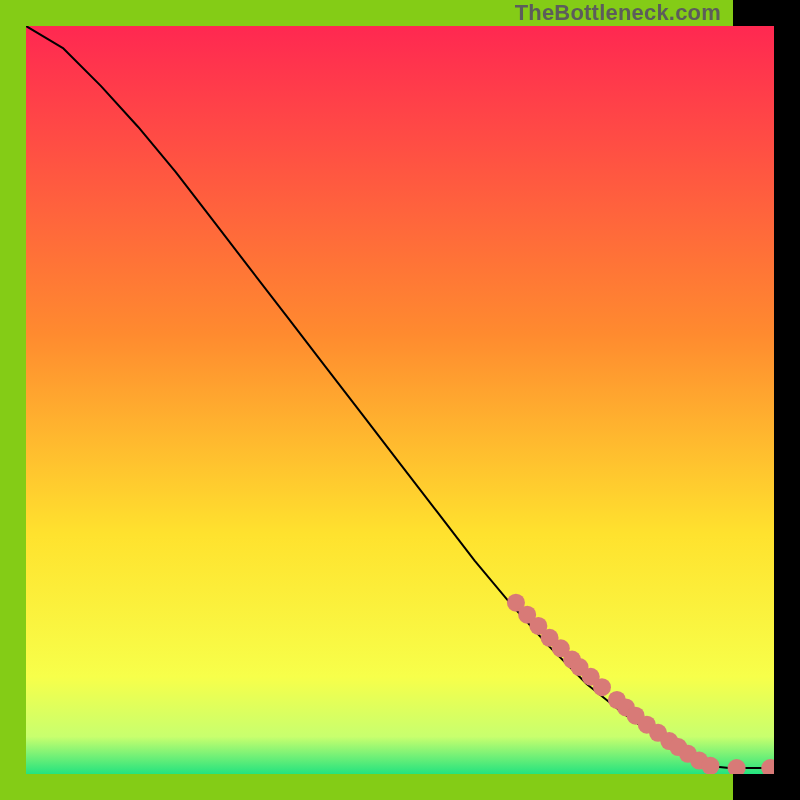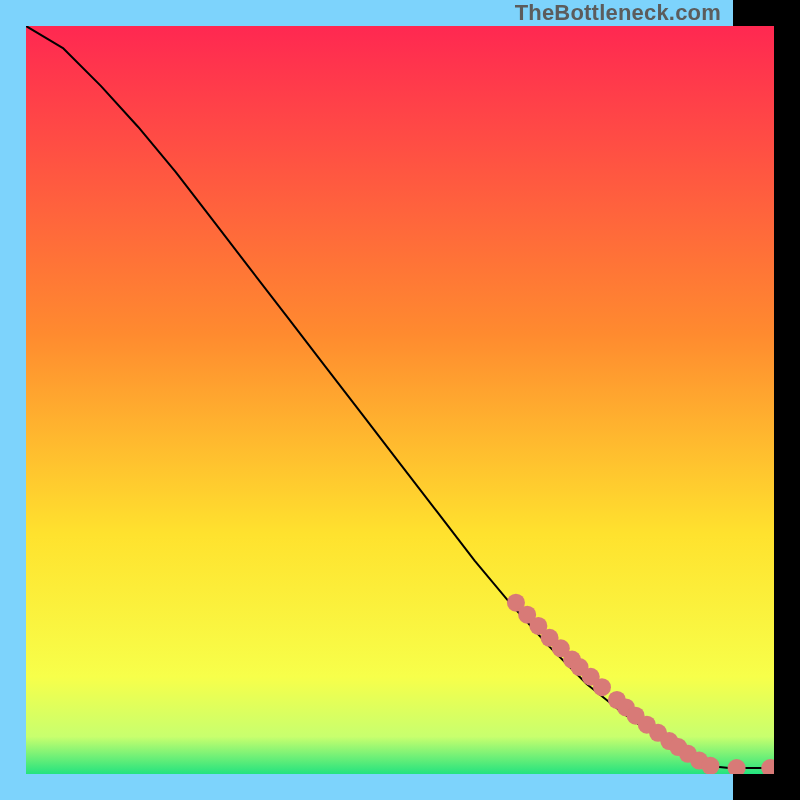--- a/index.html
+++ b/index.html
@@ -10,21 +10,21 @@
     background: #000;
     overflow: hidden;
     font-family: Arial, Helvetica, sans-serif;
   }
   .frame {
     position: absolute;
     top: 0;
     left: 0;
     width: 733px;
     height: 800px;
-    background: #7dd3fc;
+    background: #84cc16;
   }
   .watermark {
     position: absolute;
     top: 0;
     right: 12px;
     color: #5c5c5c;
     font-size: 22px;
     font-weight: 600;
     letter-spacing: 0.2px;
     user-select: none;

